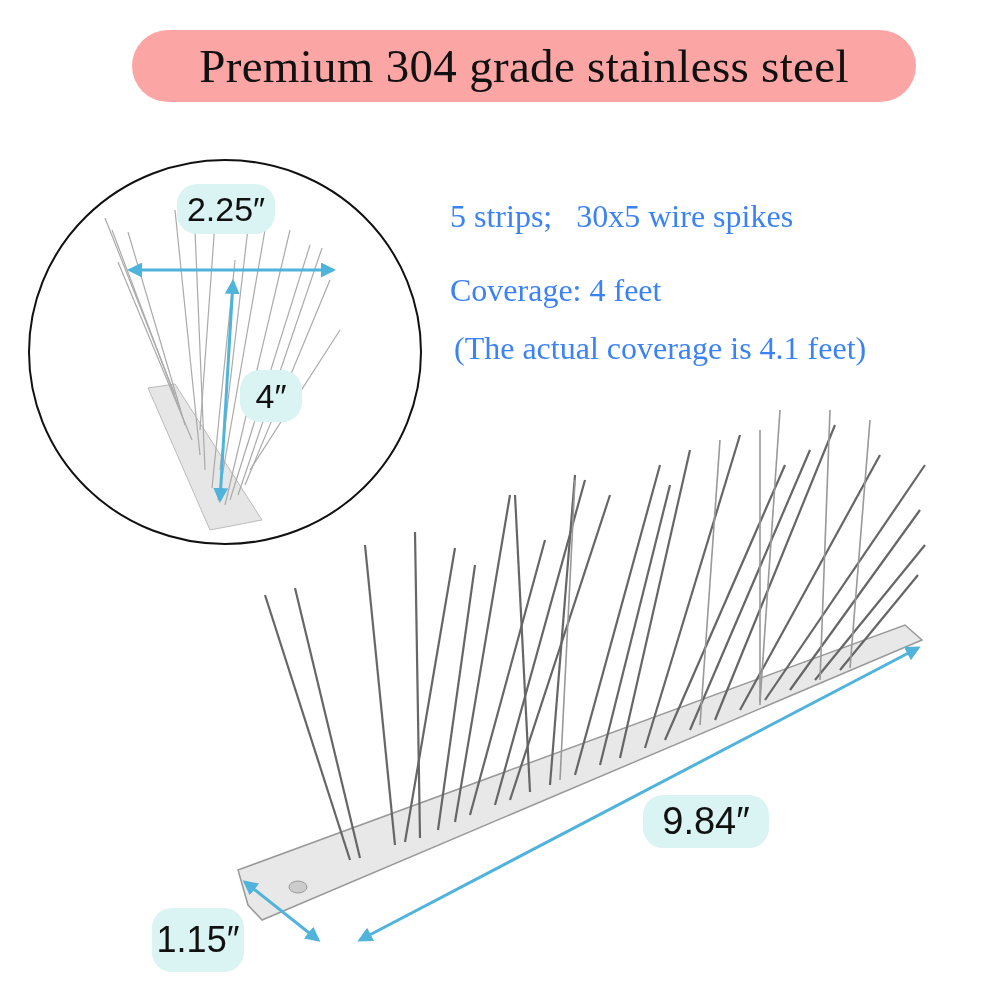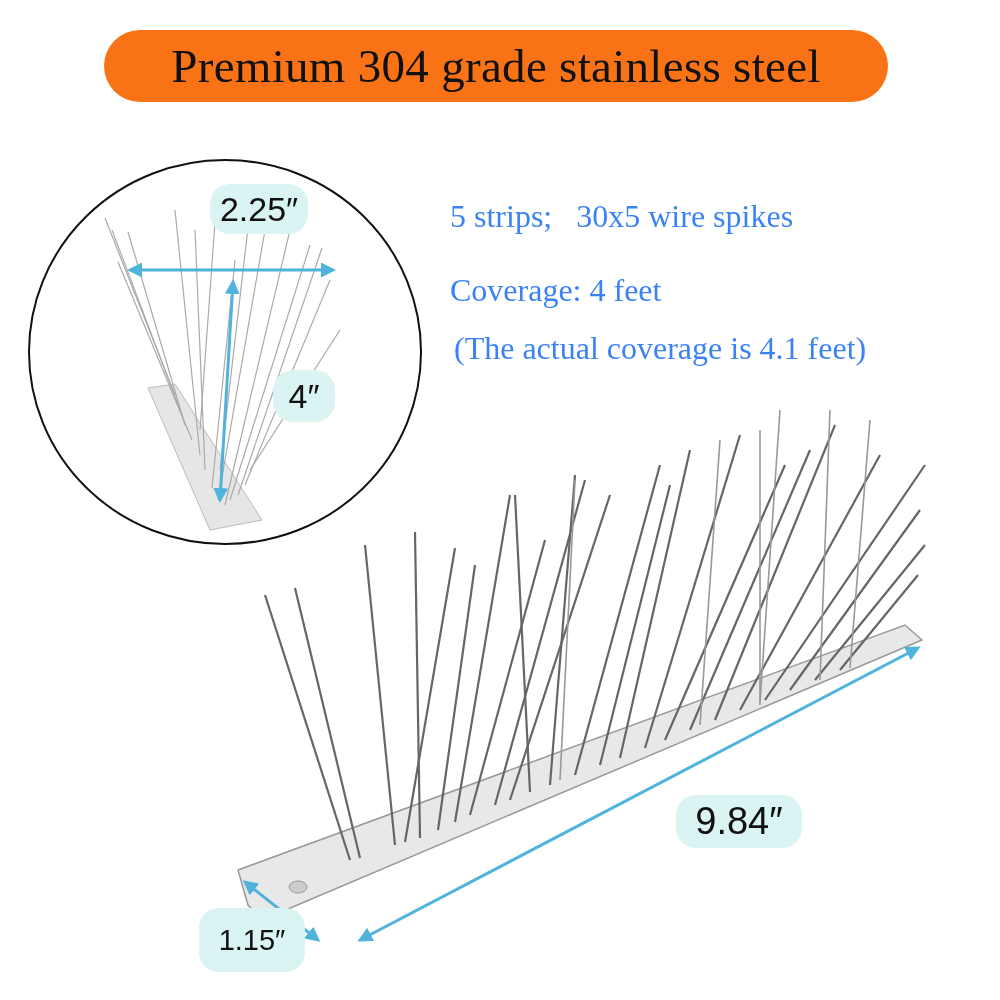--- a/index.html
+++ b/index.html
@@ -1,20 +1,20 @@
 <!DOCTYPE html>
 <html><head>
 <meta charset="utf-8">
 <style>
   html,body{margin:0;padding:0;}
   body{width:1000px;height:1000px;background:#ffffff;position:relative;overflow:hidden;font-family:"DejaVu Serif",serif;}
-  .title-pill{position:absolute;left:104px;top:30px;width:784px;height:72px;background:#f97316;border-radius:36px;display:flex;align-items:center;justify-content:center;}
+  .title-pill{position:absolute;left:132px;top:30px;width:784px;height:72px;background:#fca5a5;border-radius:36px;display:flex;align-items:center;justify-content:center;}
   .title-text{font-family:"Liberation Serif","DejaVu Serif",serif;font-size:47px;color:#111;letter-spacing:0.3px;}
   .spec{position:absolute;font-family:"Liberation Serif","DejaVu Serif",serif;font-size:32px;color:#3b82f6;white-space:pre;}
-  .badge{position:absolute;background:#daf3f3;border-radius:20px;display:flex;align-items:center;justify-content:center;font-family:"Liberation Sans","DejaVu Sans",sans-serif;color:#111;margin-left:33px;}
+  .badge{position:absolute;background:#daf3f3;border-radius:20px;display:flex;align-items:center;justify-content:center;font-family:"Liberation Sans","DejaVu Sans",sans-serif;color:#111;}
   svg{position:absolute;left:0;top:0;}
 </style>
 </head>
 <body>
 
 <div class="title-pill">
   <span class="title-text">Premium 304 grade stainless steel</span>
 </div>
 
 <div class="spec" style="left:450px;top:198px;">5 strips;   30x5 wire spikes</div>
@@ -93,13 +93,13 @@
     </g>
   </g>
 
   <line x1="360" y1="940" x2="918" y2="648" stroke="#4fb3dc" stroke-width="3" marker-start="url(#ah)" marker-end="url(#ah)"></line>
   <line x1="245" y1="882" x2="318" y2="940" stroke="#4fb3dc" stroke-width="3" marker-start="url(#ah)" marker-end="url(#ah)"></line>
 </svg>
 
 <div class="badge" style="left:177px;top:184px;width:98px;height:50px;font-size:34px;">2.25″</div>
 <div class="badge" style="left:240px;top:370px;width:62px;height:52px;font-size:34px;">4″</div>
 <div class="badge" style="left:643px;top:795px;width:126px;height:53px;font-size:38px;">9.84″</div>
-<div class="badge" style="left:166px;top:908px;width:106px;height:64px;font-size:29px;">1.15″</div>
+<div class="badge" style="left:152px;top:908px;width:92px;height:64px;font-size:36px;">1.15″</div>
 
 </body></html>

